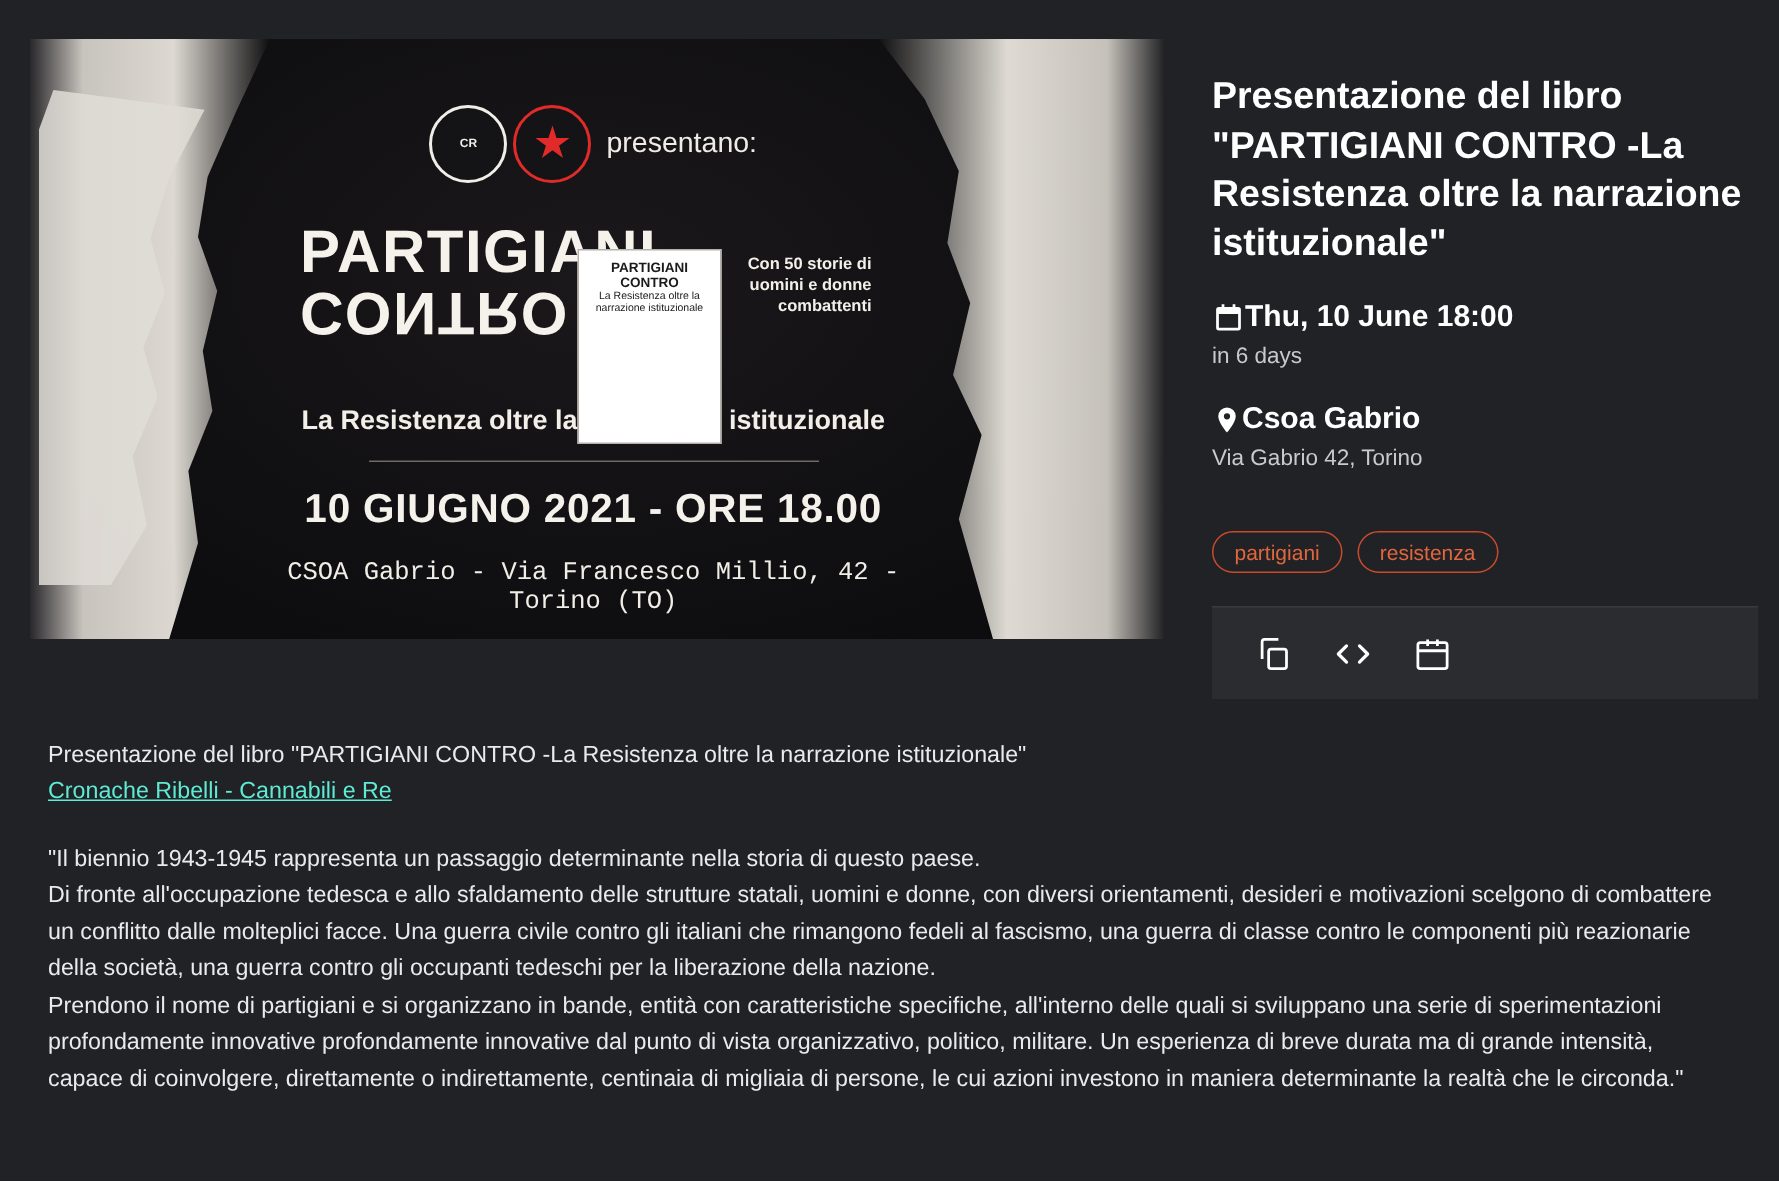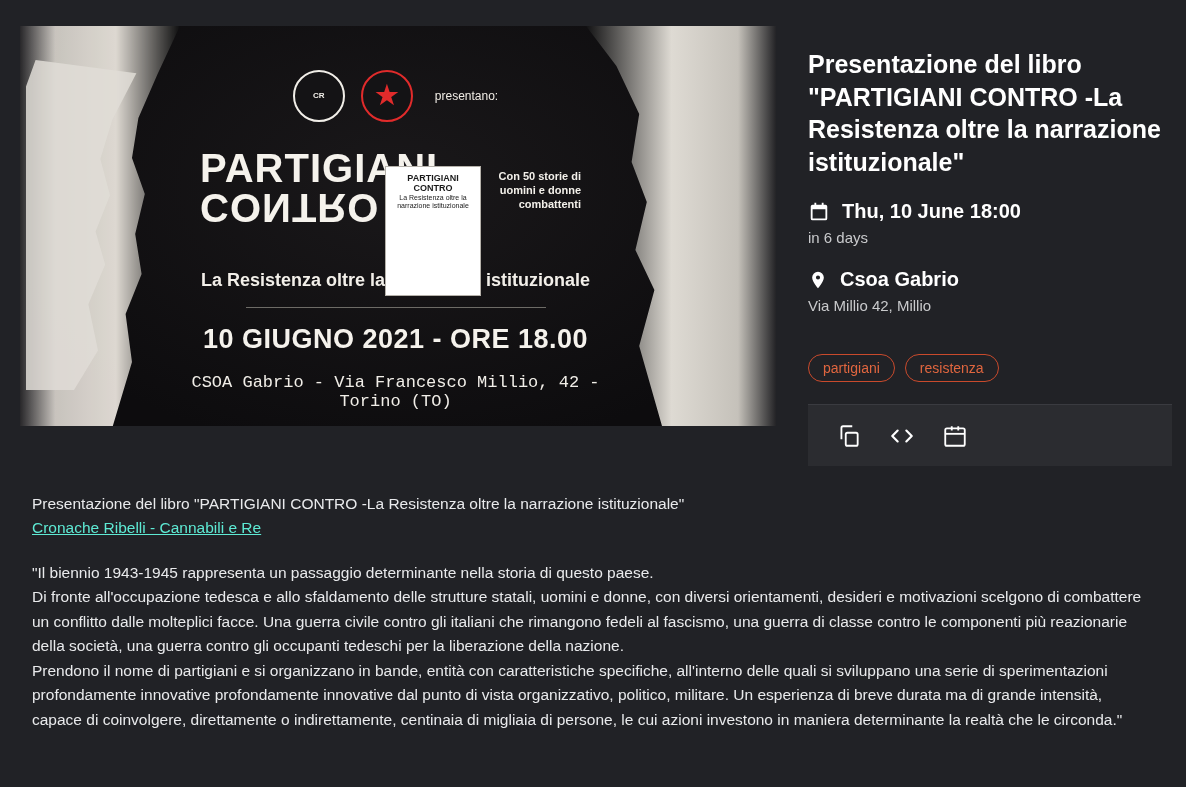--- a/index.html
+++ b/index.html
@@ -81,42 +81,42 @@
     position: absolute;
     left: 170px; right: 175px; top: 0; bottom: 0;
     text-align: center;
     color: #f3f1ec;
   }
   .logos-row {
     margin-top: 44px;
     display: flex;
     align-items: center;
     justify-content: center;
-    gap: 16px;
+    gap: 4px;
   }
   .logo-circle {
     width: 52px; height: 52px;
     border-radius: 50%;
     background: #141315;
     border: 2px solid #f1eee8;
     display: flex; align-items: center; justify-content: center;
     font-size: 8px; line-height: 1.05;
     color: #f1eee8;
     font-weight: bold;
   }
   .logo-circle.red {
     border-color: #e12b2b;
     color: #e12b2b;
   }
   .logo-star {
     font-size: 26px;
     color: #e12b2b;
   }
   .presentano {
-    font-size: 12px;
+    font-size: 19px;
     color: #f0ece5;
     margin-left: 6px;
   }
   .poster-title {
     margin-top: 26px;
     font-size: 40px;
     font-weight: bold;
     letter-spacing: 1px;
     line-height: 1.0;
     text-align: left;
@@ -186,21 +186,20 @@
   .detail-title {
     font-size: 25px;
     line-height: 1.3;
     font-weight: bold;
     color: #ffffff;
     margin: 22px 0 0 0;
   }
   .meta-row {
     display: flex;
     align-items: center;
-    gap: 12px;
     margin-top: 22px;
   }
   .meta-row .icon { color: #ffffff; display: flex; }
   .meta-strong {
     font-size: 20px;
     font-weight: bold;
     color: #ffffff;
   }
   .meta-light {
     font-size: 15px;
@@ -310,21 +309,21 @@
       <div class="meta-light">in 6 days</div>
 
       <div class="meta-row">
         <span class="icon">
           <svg width="20" height="22" viewBox="0 0 24 24" fill="#ffffff">
               <path d="M12 2a7 7 0 0 0-7 7c0 5.25 7 13 7 13s7-7.75 7-13a7 7 0 0 0-7-7zm0 9.5A2.5 2.5 0 1 1 12 6.5a2.5 2.5 0 0 1 0 5z"></path>
             </svg>
         </span>
         <span class="meta-strong">Csoa Gabrio</span>
       </div>
-      <div class="meta-light">Via Millio 42, Millio</div>
+      <div class="meta-light">Via Gabrio 42, Torino</div>
 
       <div class="tags">
         <span class="tag">partigiani</span>
         <span class="tag">resistenza</span>
       </div>
 
       <div class="action-bar">
         <span class="act">
           <svg width="26" height="26" viewBox="0 0 24 24" fill="none" stroke="#ffffff" stroke-width="1.7">
               <rect x="9" y="9" width="11" height="12" rx="1.5"></rect>

